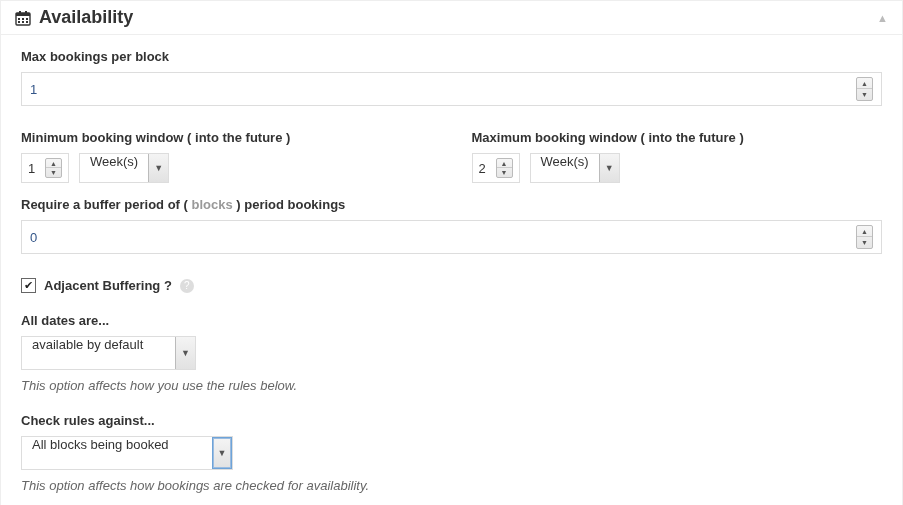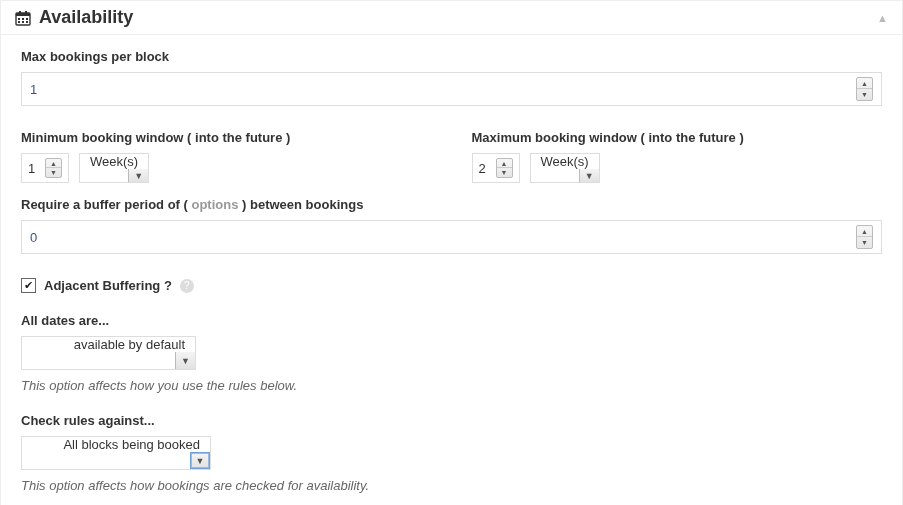--- a/index.html
+++ b/index.html
@@ -104,23 +104,22 @@
     font-size: 13px;
     color: #333;
     background: #fff;
     justify-content: space-between;
   }
   .num-box .spinner { height: 20px; }
   .select-box {
     height: 30px;
     border: 1px solid #ddd;
     display: flex;
-    align-items: flex-end;
-    background: #fff;
-    flex-direction: column;
+    align-items: flex-start;
+    background: #fff;
   }
   .select-box .sel-text {
     padding: 0 10px;
     font-size: 13px;
     color: #333;
   }
   .select-box .sel-btn {
     width: 20px;
     height: 100%;
     border-left: 1px solid #bbb;
@@ -230,21 +229,21 @@
           </div>
           <div class="select-box">
             <span class="sel-text">Week(s)</span>
             <span class="sel-btn">▼</span>
           </div>
         </div>
       </div>
     </div>
 
     <div class="field-label" style="margin-top:14px;">
-      <span>Require a buffer period of ( </span><span class="muted-paren">options</span><span> ) between bookings</span>
+      <span>Require a buffer period of ( </span><span class="muted-paren">blocks</span><span> ) period bookings</span>
     </div>
     <div class="full-input">
       <span>0</span>
       <span class="spinner">
           <div>▲</div>
           <div>▼</div>
         </span>
     </div>
 
     <div class="checkbox-row">
@@ -254,20 +253,20 @@
     </div>
 
     <div class="field-label mt20">All dates are...</div>
     <div class="select-box" style="width:175px;height:34px;">
       <span class="sel-text" style="flex:1;">available by default</span>
       <span class="sel-btn">▼</span>
     </div>
     <div class="helper-text">This option affects how you use the rules below.</div>
 
     <div class="field-label mt20">Check rules against...</div>
-    <div class="select-box focused" style="width:190px;height:34px;">
+    <div class="select-box focused" style="width:212px;height:34px;">
       <span class="sel-text" style="flex:1;">All blocks being booked</span>
       <span class="sel-btn">▼</span>
     </div>
     <div class="helper-text">This option affects how bookings are checked for availability.</div>
 
   </div>
 </div>
 
 </body></html>

